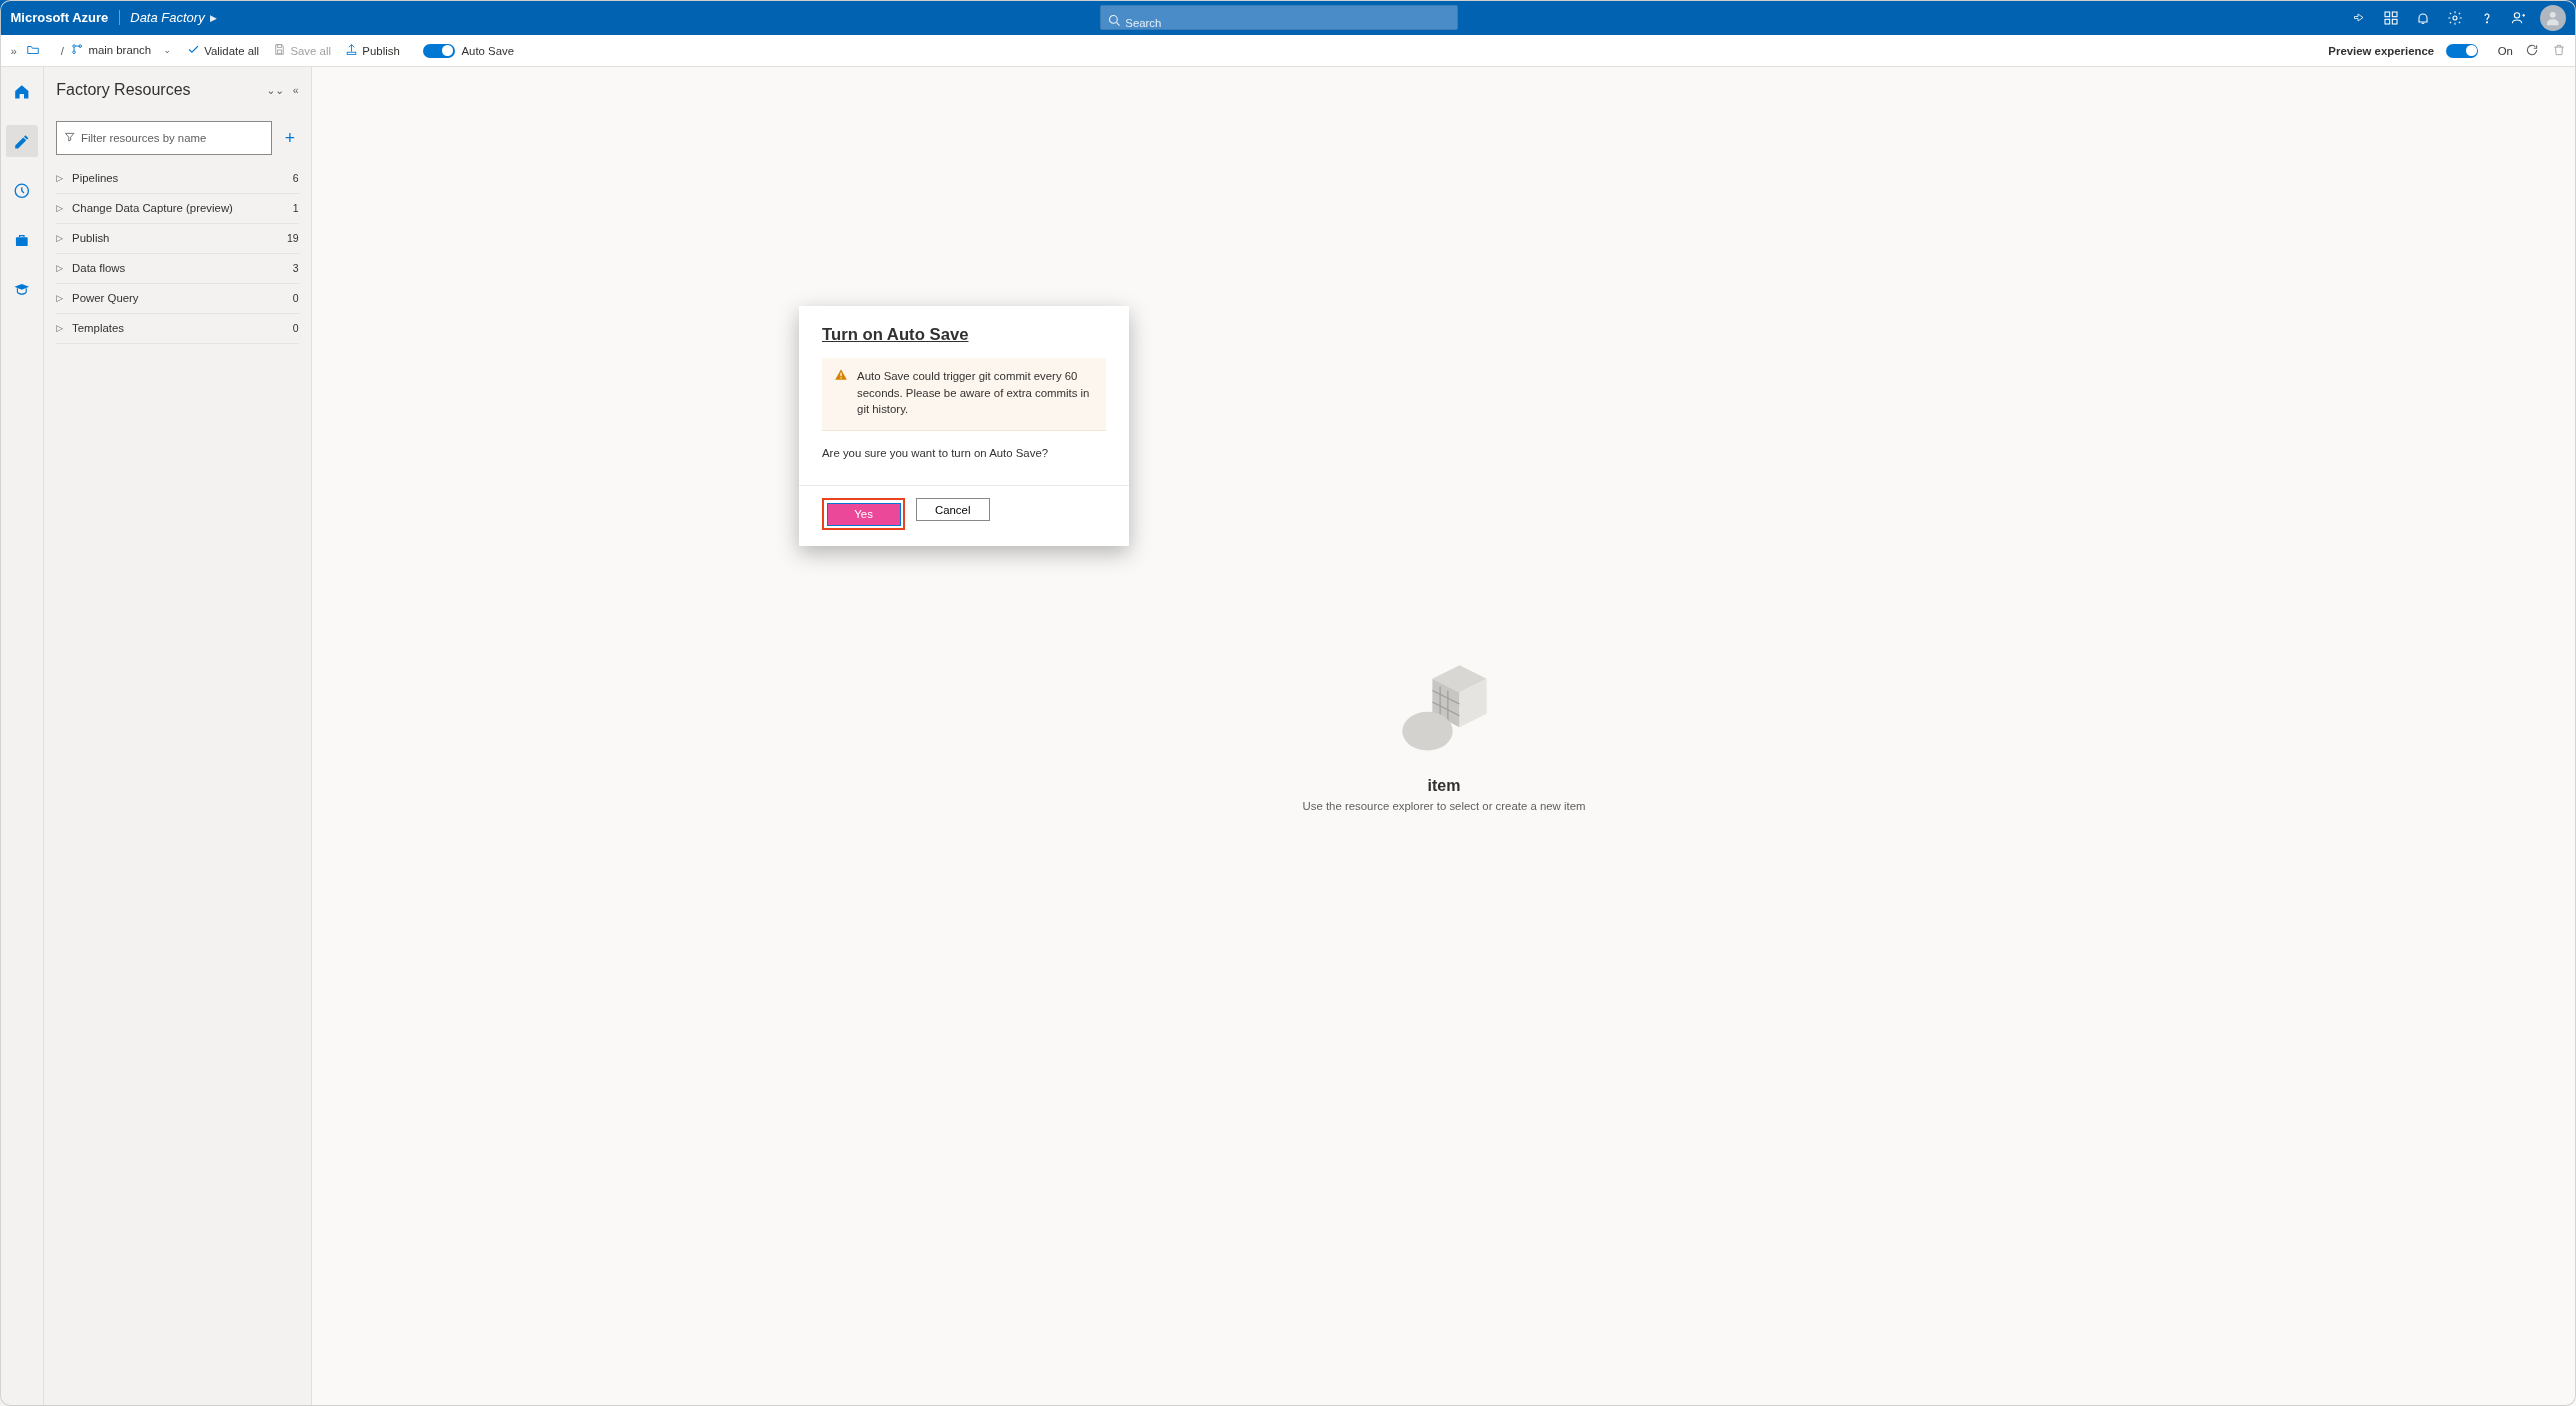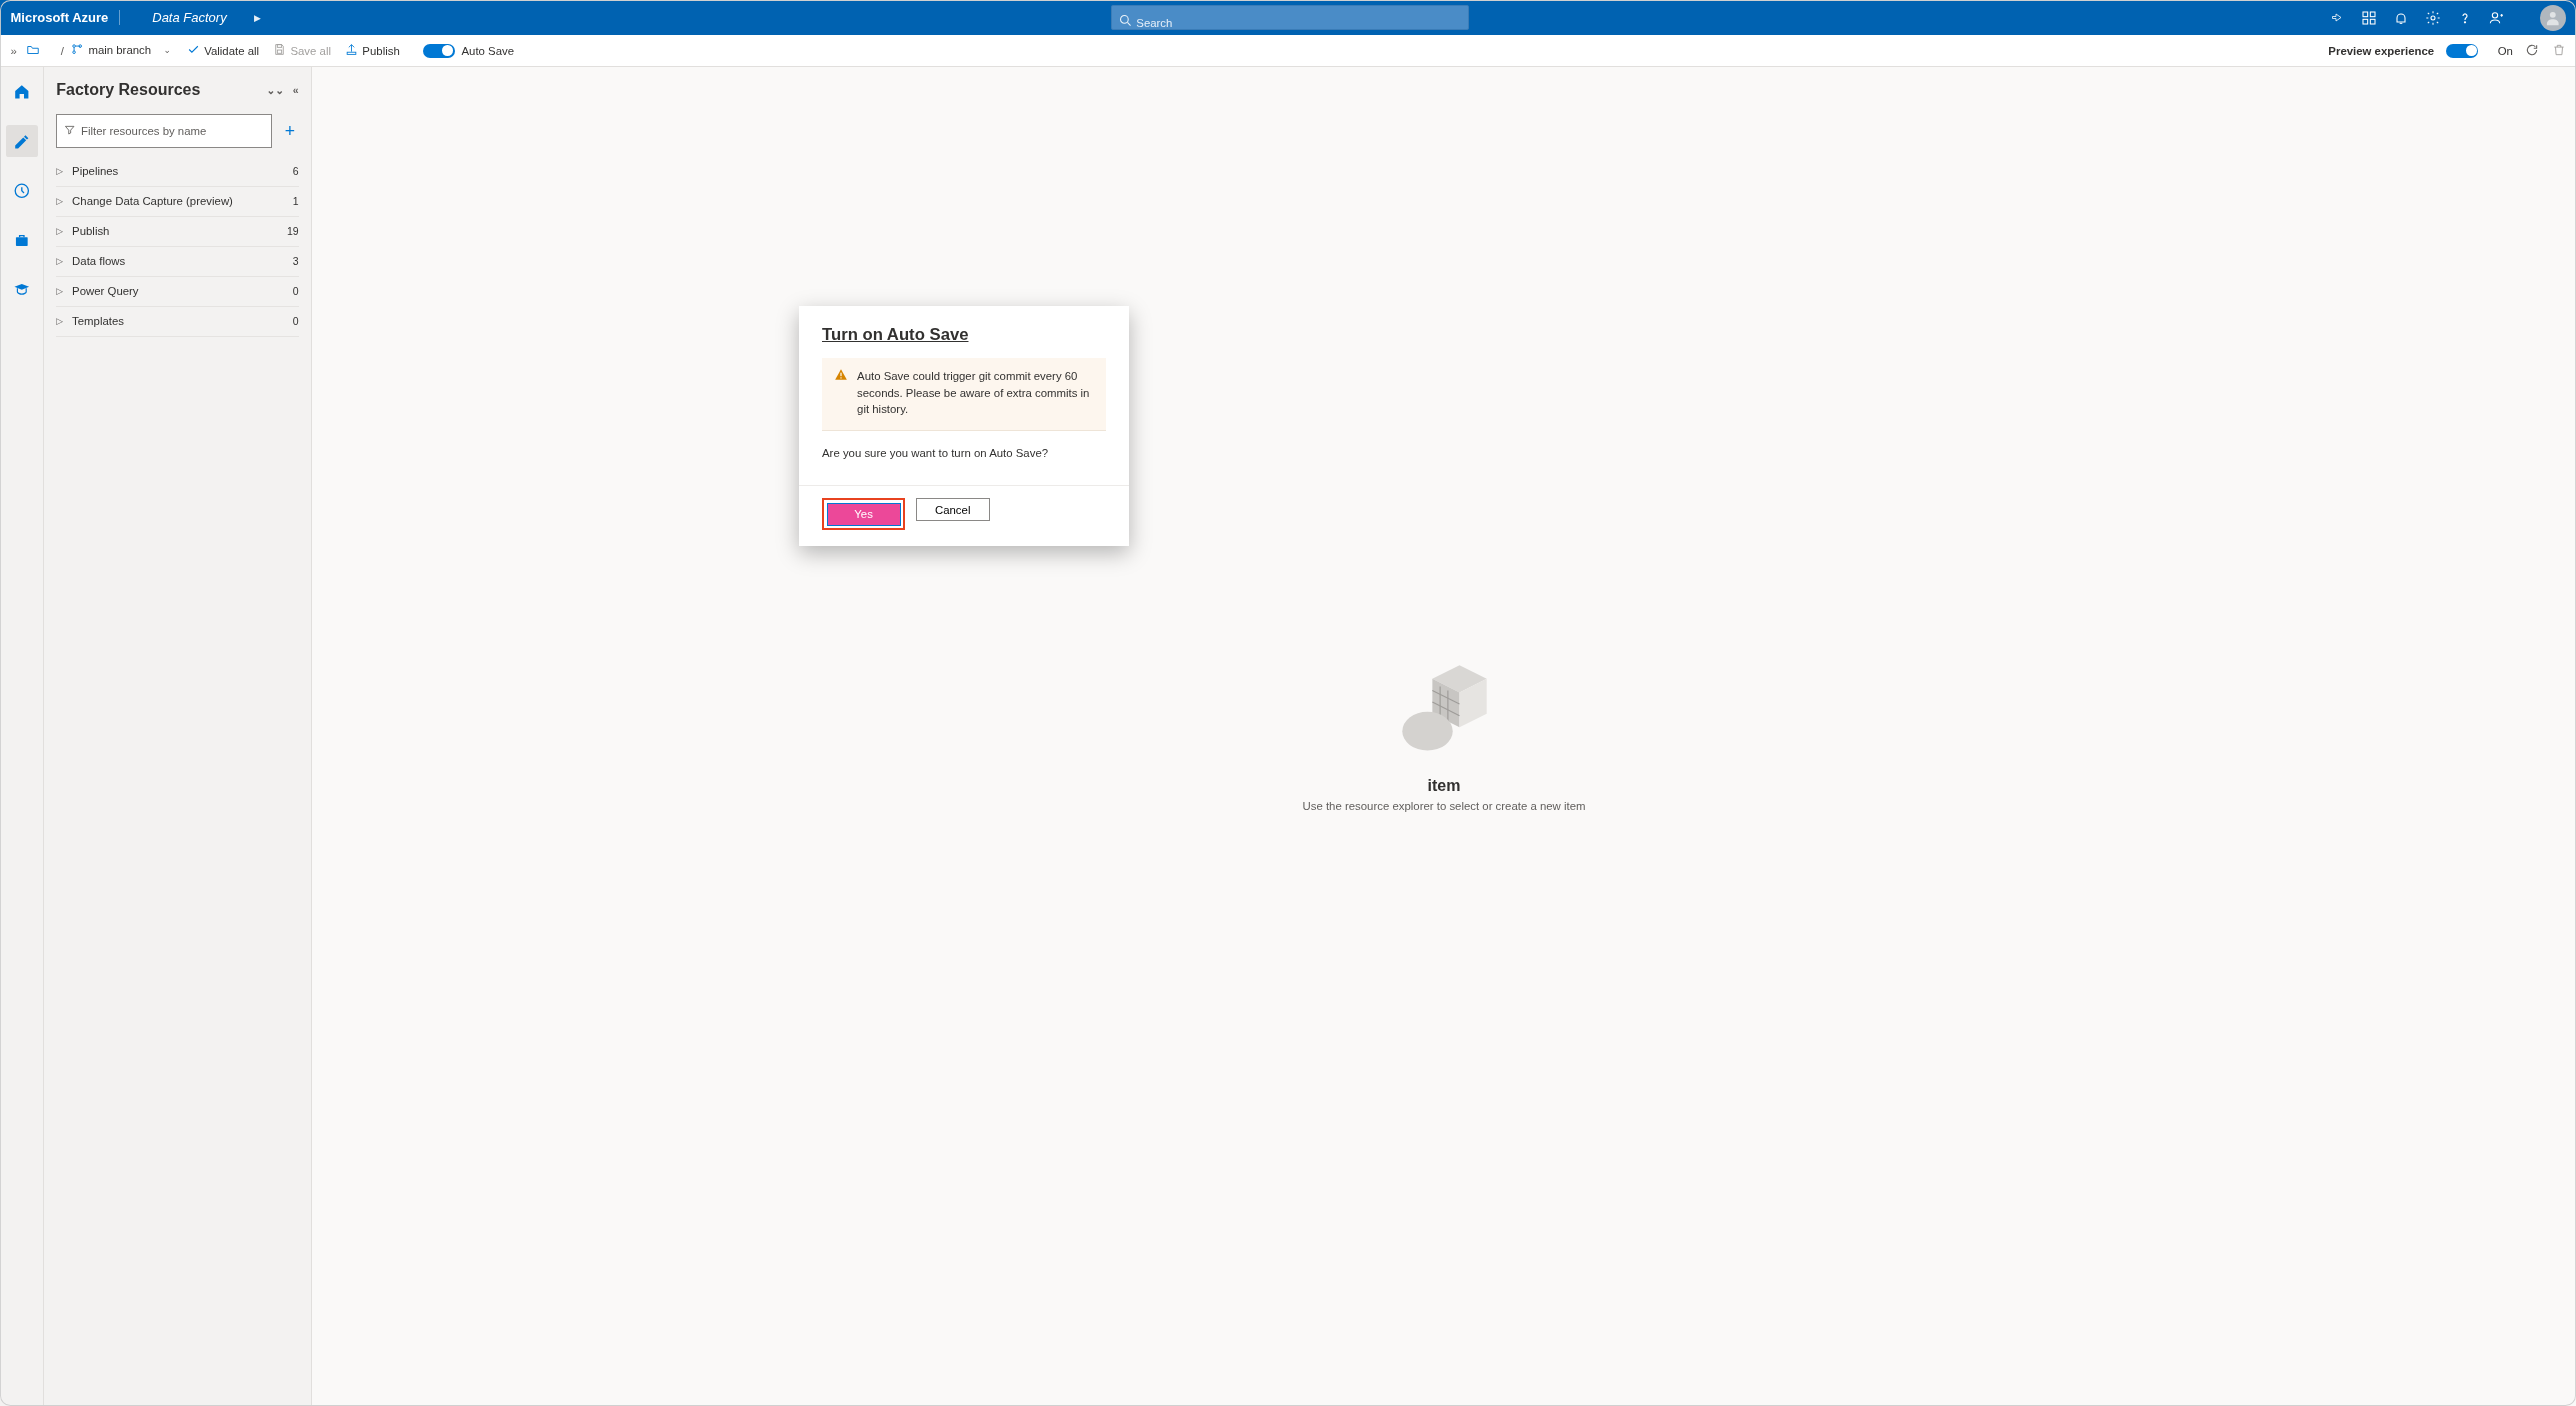--- a/index.html
+++ b/index.html
@@ -1,19 +1,19 @@
 <!DOCTYPE html>
 <html><head>
 <meta charset="utf-8">
 <style>
   * { box-sizing: border-box; margin: 0; padding: 0; }
   html, body { width: 100%; height: 100%; font-family: "Segoe UI", Arial, sans-serif; font-size: 12.3px; color: #323130; overflow: hidden; background:#fff;}
   
   
-  .topbar { height:35px; background:#0062b1; color:#fff; display:flex; align-items:center; padding:0 10.5px;gap:22px; }
+  .topbar { height:35px; background:#0062b1; color:#fff; display:flex; align-items:center; padding:0 10.5px; }
   .topbar .brand { font-weight:600; font-size:13px; padding-right:10.5px; border-right:0.9px solid rgba(255,255,255,0.4); margin-right:10.5px;}
   .topbar .service { font-size:13px; margin-right:5.3px;font-style:italic;}
   .topbar .service-arrow { font-size:8.8px; opacity:0.9;}
   .topbar .spacer { flex:1; display:flex; justify-content:center;}
   .searchbox { width:358px; height:24.6px; background:#4a8cc7; border:0.9px solid #3a7cb7; border-radius:1.8px; display:flex; align-items:flex-end; padding:0 7px; color:#fff;}
   .searchbox .sicon { margin-right:5.3px; opacity:0.9;}
   .searchbox input { flex:1; background:transparent; border:none; outline:none; color:#fff; font-size:11.4px;}
   .searchbox input::placeholder{color:#e8f0f9;}
   .topbar .righticons { display:flex; align-items:center; gap:16px; margin-left:10.5px;}
   .topbar .righticons .ico { width:16px; height:16px; display:flex; align-items:center; justify-content:center; cursor:pointer;}
@@ -38,21 +38,21 @@
   .trashico{color:#a19f9d;}
   
   
   .mainwrap{position:absolute; top:67px; bottom:0; left:0; right:0; display:flex;}
   .leftrail{width:44px;background:#f3f2f1;border-right:0.9px solid #e1dfdd;display:flex;flex-direction:column;align-items:center;padding-top:8.8px;gap:17.6px;}
   .leftrail .ritem{width:32px;height:32px;display:flex;align-items:center;justify-content:center;cursor:pointer;border-radius:2.6px;}
   .leftrail .ritem.active{background:#e1dfdd;}
   .leftrail .ritem svg{width:17.6px;height:17.6px;}
   
   .sidebar{width:268px;background:#f3f2f1;border-right:0.9px solid #e1dfdd;padding:14px 12.3px 0 12.3px;}
-  .sidebar .heading{font-size:16px;font-weight:700;margin-bottom:15px;display:flex;align-items:center;}
+  .sidebar .heading{font-size:16px;font-weight:400;margin-bottom:22px;display:flex;align-items:center;}
   .sidebar .heading .hicons{margin-left:auto;display:flex;gap:8.8px;color:#605e5c;cursor:pointer;font-size:10.5px;}
   .filterrow{display:flex;align-items:center;gap:8.8px;margin-bottom:8.8px;}
   .filterbox{flex:1;height:26px;border:0.9px solid #8a8886;background:#fff;display:flex;align-items:center;padding:16px 7px;}
   .filterbox .fic{color:#605e5c;margin-right:5.3px;}
   .filterbox input{flex:1;border:none;outline:none;font-size:11.4px;background:transparent;}
   .filterbox input::placeholder{color:#605e5c;}
   .addbtn{color:#0078d4;font-size:17.6px;font-weight:300;cursor:pointer;width:17.6px;text-align:center;}
   .treelist{margin-top:3.5px;}
   .treeitem{display:flex;align-items:center;height:30px;border-bottom:0.9px solid #e5e3e1;cursor:pointer;}
   .treeitem .tri{font-size:8.8px;color:#605e5c;margin-right:8.8px;width:7px;}

